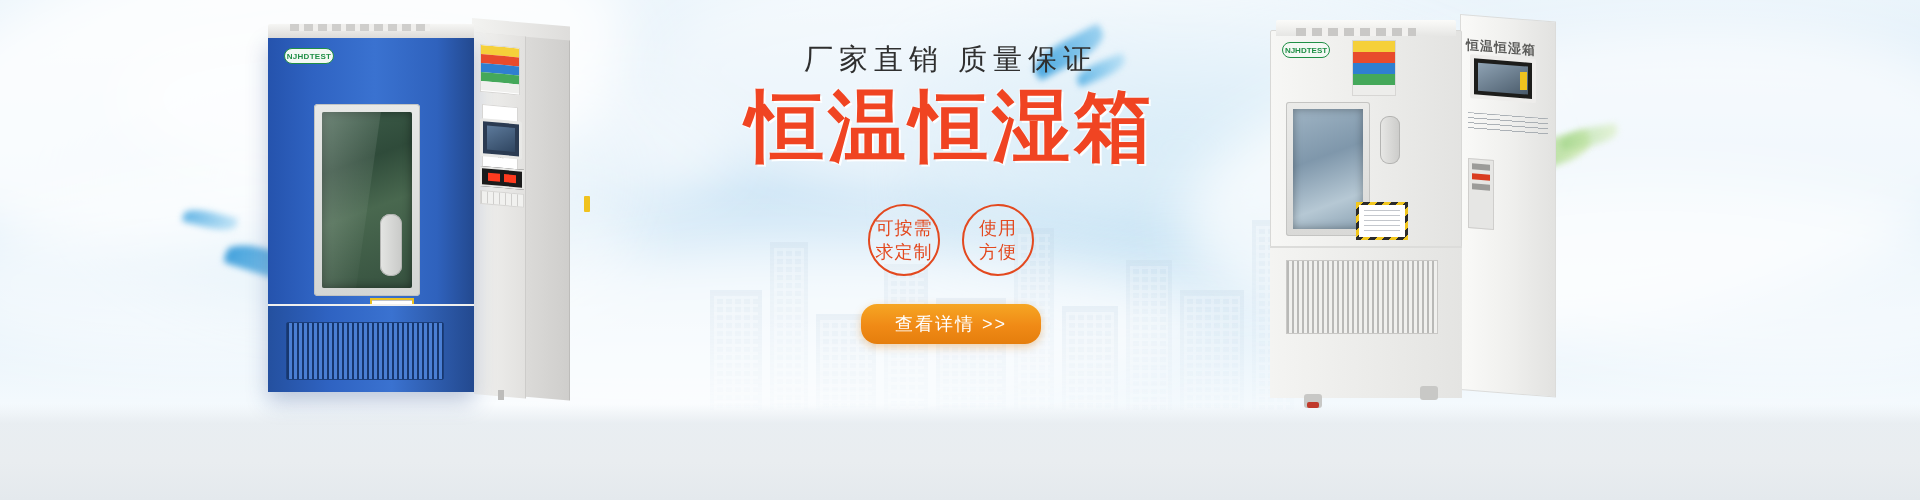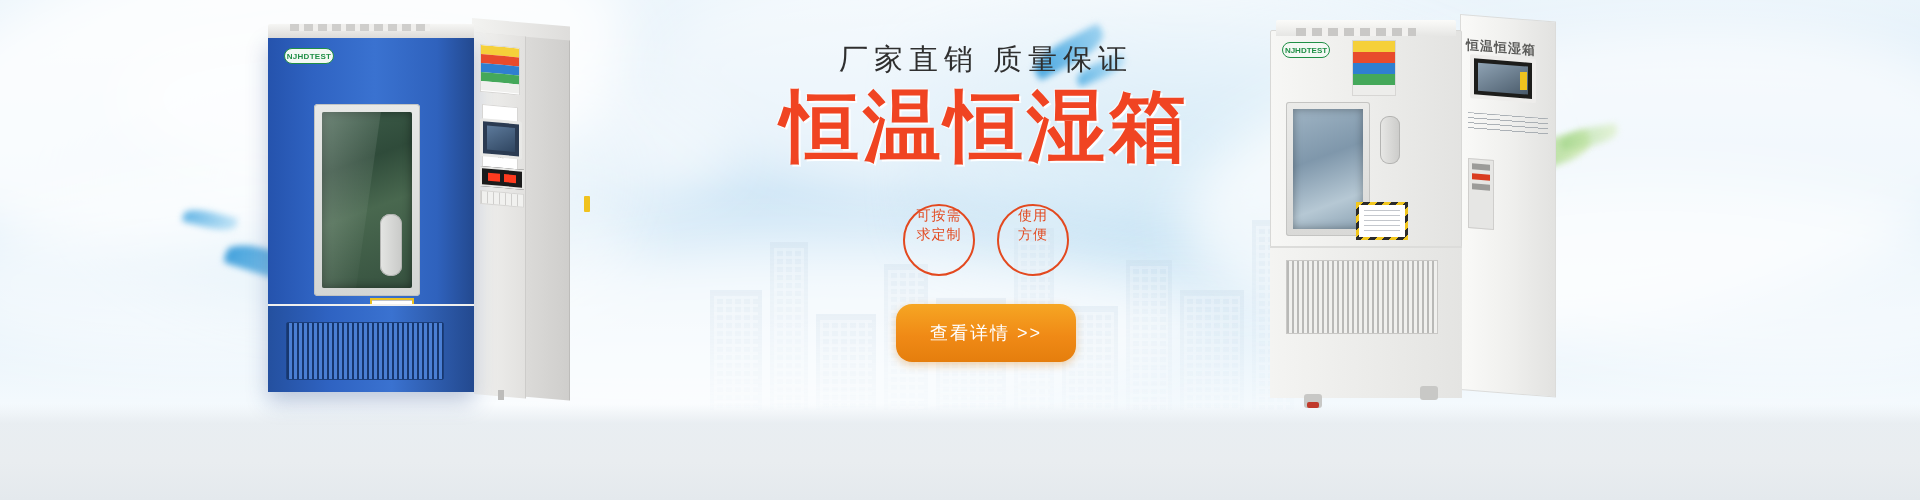--- a/index.html
+++ b/index.html
@@ -271,21 +271,21 @@
     transform:skewY(4.5deg); transform-origin:left top;
   }
   .mr-panel2 b{ display:block; margin:4px 3px; height:6px; background:#9b9b99; }
   .mr-panel2 b.red{ background:#d93b1f; }
   .mr-yellow{ position:absolute; left:250px; top:66px; width:7px; height:18px; background:#f0c21e; }
   .mr-foot1{ position:absolute; left:34px; top:388px; width:18px; height:14px; background:#c8c8c6; border-radius:3px;}
   .mr-foot1::after{content:"";position:absolute;left:3px;top:8px;width:12px;height:6px;background:#c0392b;border-radius:2px;}
   .mr-foot2{ position:absolute; left:150px; top:380px; width:18px; height:14px; background:#c8c8c6; border-radius:3px;}
 
   
-  .copy { position:absolute; left:706px; top:40px; width:560px; }
+  .copy { position:absolute; left:671px; top:40px; width:560px; }
 
   .kicker {
     font-size:29px; color:#2f2f2f; letter-spacing:6px;
     text-align:center; font-weight:500; white-space:nowrap;
     margin-bottom:4px;
   }
   .headline {
     font-size:78px; font-weight:900; color:#f04422;
     letter-spacing:4px; text-align:center; line-height:1.08;
     white-space:nowrap;
@@ -297,30 +297,30 @@
     color:#ffffff; font-size:21px; letter-spacing:1px;
     text-align:center; padding:6px 10px 7px; white-space:nowrap;
     box-shadow:0 2px 6px rgba(30,100,170,.25);
   }
 
   .badges {
     margin-top:36px; display:flex; justify-content:center; gap:22px;
   }
   .badge {
     width:72px; height:72px; border:2px solid #e3491f; border-radius:50%;
-    display:flex; flex-direction:column; align-items:center; 
-    color:#e3491f; font-size:14px; line-height:1.35; letter-spacing:1px;
+    display:flex; flex-direction:column; align-items:center; justify-content:center;
+    color:#e3491f; font-size:18px; line-height:1.35; letter-spacing:1px;
     background:rgba(255,255,255,.18);
   }
 
   .cta-wrap { margin-top:28px; display:flex; justify-content:center; }
   .cta {
     background:linear-gradient(180deg,#f6a623 0%, #f08a16 55%, #e57e0d 100%);
     color:#ffffff; font-size:18px; letter-spacing:2px;
-    padding:17px 34px; border:none; border-radius:16px; cursor:pointer;
+    padding:8px 34px; border:none; border-radius:16px; cursor:pointer;
     box-shadow:0 3px 8px rgba(220,130,20,.35);
     white-space:nowrap;
     text-align:center;
   }
 </style>
 </head>
 <body>
 
 <div class="banner">
 

